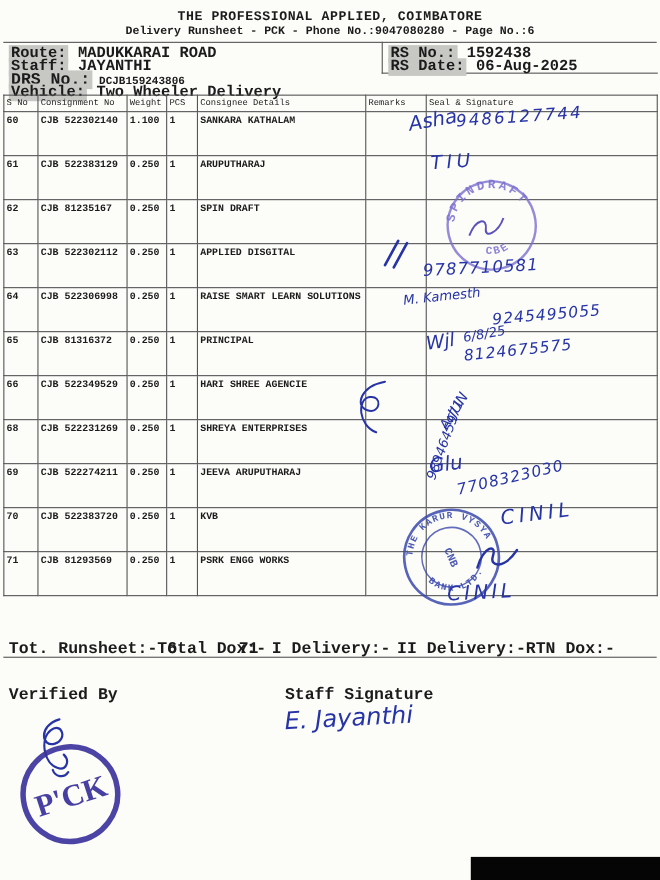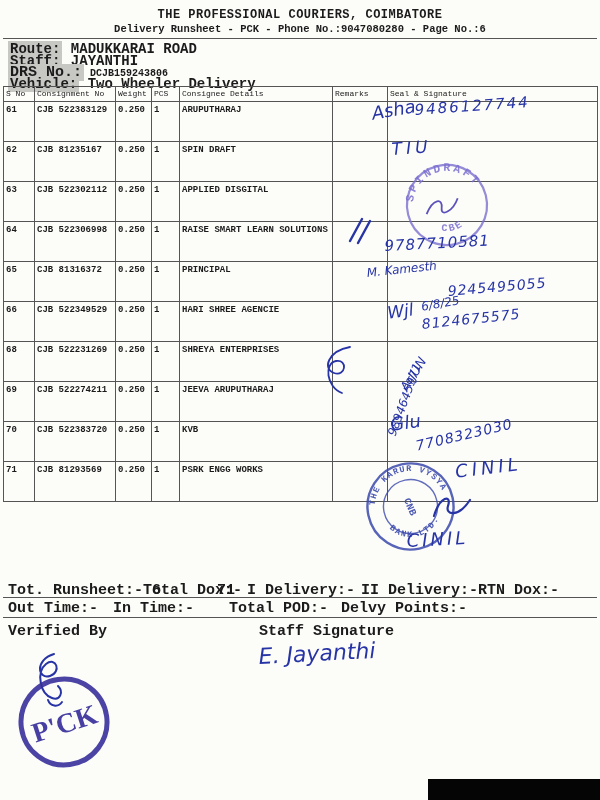--- a/index.html
+++ b/index.html
@@ -19,41 +19,51 @@
   .ftr span{position:absolute;top:3px;white-space:nowrap}
   .hw{position:absolute;font-family:"DejaVu Sans",sans-serif;font-style:italic;color:#2734a6;white-space:nowrap;transform-origin:0 0}
   .svgabs{position:absolute}
   .blackbar{position:absolute;left:428px;top:779px;width:172px;height:21px;background:#050505}
 </style>
 </head>
 <body>
 
 <div class="page">
 
-  <div class="doc-title">THE PROFESSIONAL COURIERS, COIMBATORE</div>
+  <div class="doc-title">THE PROFESSIONAL APPLIED, COIMBATORE</div>
   <div class="doc-subtitle">Delivery Runsheet - PCK - Phone No.:9047080280 - Page No.:6</div>
   <div class="rule-top"></div>
 
   <div class="hdr-line" style="left:8px;top:41px">
     <span class="hl">Route:</span>
     <span>MADUKKARAI ROAD</span>
   </div>
   <div class="hdr-line" style="left:8px;top:53px">
     <span class="hl">Staff:</span>
     <span>JAYANTHI</span>
   </div>
   <div class="hdr-line" style="left:8px;top:64px;font-size:10px">
     <span class="hl" style="font-size:15px">DRS No.:</span>
     <span>DCJB159243806</span>
   </div>
   <div class="hdr-line" style="left:8px;top:76px">
     <span class="hl">Vehicle:</span>
     <span>Two Wheeler Delivery</span>
   </div>
 
+  <div class="rs-box">
+    <div class="hdr-line" style="left:5px;top:3px">
+      <span class="hl">RS No.:</span>
+      <span>1592438</span>
+    </div>
+    <div class="hdr-line" style="left:5px;top:15px">
+      <span class="hl">RS Date:</span>
+      <span>06-Aug-2025</span>
+    </div>
+  </div>
 
   <table class="runsheet">
     <colgroup>
       <col style="width:31px">
         <col style="width:81px">
         <col style="width:36px">
         <col style="width:28px">
       <col style="width:153px">
         <col style="width:55px">
         <col style="width:210px">
@@ -64,20 +74,29 @@
         <th>Consignment No</th>
         <th>Weight</th>
         <th>PCS</th>
         <th>Consignee Details</th>
         <th>Remarks</th>
         <th>Seal &amp; Signature</th>
       </tr>
     </thead>
     <tbody>
       <tr>
+        <td>60</td>
+        <td>CJB 522302140</td>
+        <td>1.100</td>
+        <td>1</td>
+        <td>SANKARA KATHALAM</td>
+        <td></td>
+        <td></td>
+      </tr>
+      <tr>
         <td>61</td>
         <td>CJB 522383129</td>
         <td>0.250</td>
         <td>1</td>
         <td>ARUPUTHARAJ</td>
         <td></td>
         <td></td>
       </tr>
       <tr>
         <td>62</td>
@@ -163,26 +182,20 @@
     </tbody>
   </table>
 
   <div class="ftr" style="top:579px;height:18px;border-bottom:1px solid #555">
     <span style="left:5px">Tot. Runsheet:- 6</span>
     <span style="left:140px">Total Dox:-</span>
     <span style="left:214px">71</span>
     <span style="left:244px">I Delivery:-</span>
     <span style="left:358px">II Delivery:-</span>
     <span style="left:475px">RTN Dox:-</span>
-  </div>
-  <div class="ftr" style="top:597px;height:20px;border-bottom:1px solid #555">
-    <span style="left:5px">Out Time:-</span>
-    <span style="left:110px">In Time:-</span>
-    <span style="left:226px">Total POD:-</span>
-    <span style="left:338px">Delvy Points:-</span>
   </div>
   <div class="ftr" style="top:620px;height:16px">
     <span style="left:5px">Verified By</span>
     <span style="left:256px">Staff Signature</span>
   </div>
 
   <span class="hw" style="left:370px;top:103px;font-size:18px;transform:rotate(-10deg)">Asha</span>
   <span class="hw" style="left:414px;top:101px;font-size:15px;letter-spacing:2px;transform:rotate(-4deg)">9486127744</span>
 
   <span class="hw" style="left:391px;top:139px;font-size:17px;letter-spacing:4px;transform:rotate(-4deg)">TIU</span>

